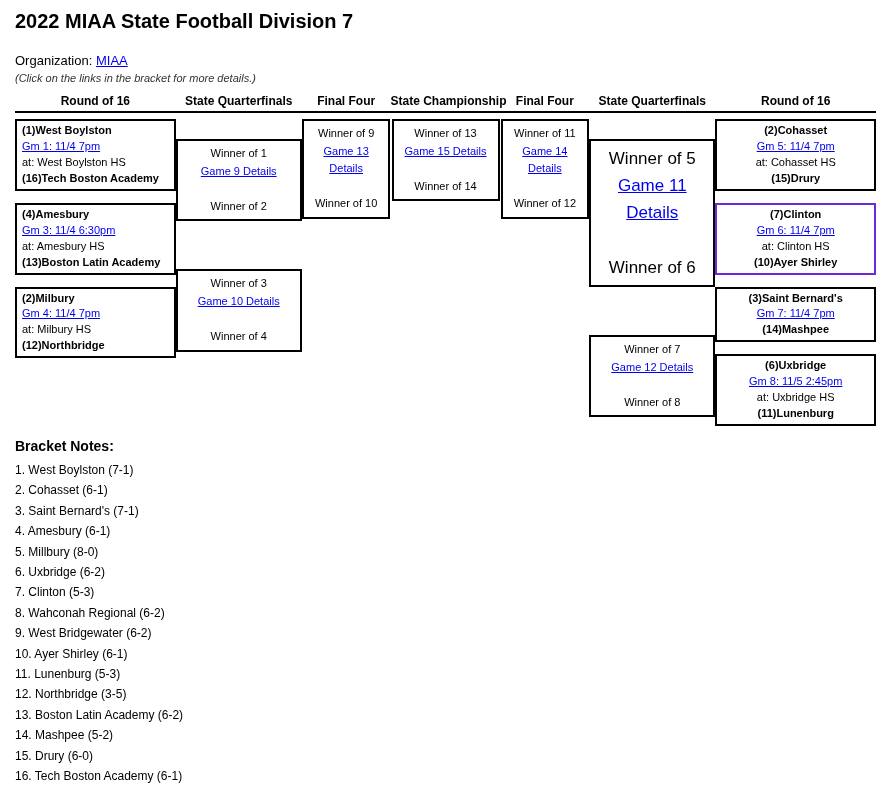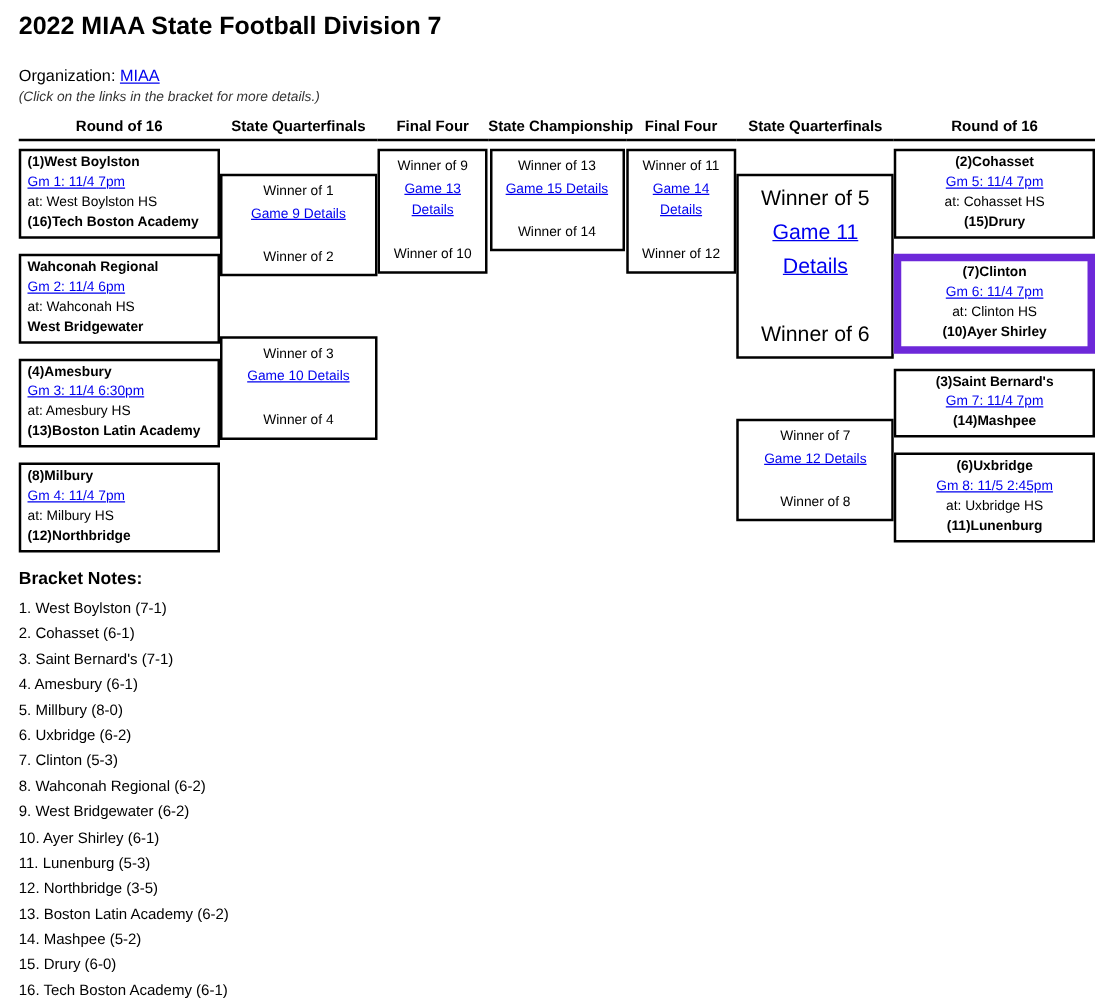--- a/index.html
+++ b/index.html
@@ -124,36 +124,30 @@
     <div class="col-header" style="text-align:center; font-weight:bold; font-size:12px; border-bottom:2px solid #000; padding-bottom:3px; margin-bottom:4px;">Round of 16</div>
     <div style="display:flex; flex-direction:column; gap:8px;">
 
       <div class="match-box" style="border:2px solid #000; padding:2px 5px; font-size:11px; line-height:1.45;">
         <div><span style="font-weight:bold;">(1)West Boylston</span></div>
         <div><a class="game-link" href="#">Gm 1: 11/4 7pm</a></div>
         <div>at: West Boylston HS</div>
         <div><span style="font-weight:bold;">(16)Tech Boston Academy</span></div>
       </div>
 
-      <div class="match-box" style="border:2px solid #000; padding:2px 5px; font-size:11px; line-height:1.45;">
-        <div><span style="font-weight:bold;">Wahconah Regional</span></div>
-        <div><a class="game-link" href="#">Gm 2: 11/4 6pm</a></div>
-        <div>at: Wahconah HS</div>
-        <div><span style="font-weight:bold;">West Bridgewater</span></div>
-      </div>
 
       <div class="match-box" style="border:2px solid #000; padding:2px 5px; font-size:11px; line-height:1.45;">
         <div><span style="font-weight:bold;">(4)Amesbury</span></div>
         <div><a class="game-link" href="#">Gm 3: 11/4 6:30pm</a></div>
         <div>at: Amesbury HS</div>
         <div><span style="font-weight:bold;">(13)Boston Latin Academy</span></div>
       </div>
 
       <div class="match-box" style="border:2px solid #000; padding:2px 5px; font-size:11px; line-height:1.45;">
-        <div><span style="font-weight:bold;">(8)Milbury</span></div>
+        <div><span style="font-weight:bold;">(2)Milbury</span></div>
         <div><a class="game-link" href="#">Gm 4: 11/4 7pm</a></div>
         <div>at: Milbury HS</div>
         <div><span style="font-weight:bold;">(12)Northbridge</span></div>
       </div>
 
     </div>
   </div>
 
   <div class="col-wrap" style="width:128px; display:flex; flex-direction:column;">
     <div class="col-header" style="text-align:center; font-weight:bold; font-size:12px; border-bottom:2px solid #000; padding-bottom:3px; margin-bottom:4px;">State Quarterfinals</div>
@@ -236,21 +230,21 @@
     <div class="col-header" style="text-align:center; font-weight:bold; font-size:12px; border-bottom:2px solid #000; padding-bottom:3px; margin-bottom:4px;">Round of 16</div>
     <div style="display:flex; flex-direction:column; gap:8px;text-align:center;">
 
       <div class="match-box" style="border:2px solid #000; padding:2px 5px; font-size:11px; line-height:1.45;">
         <div><span style="font-weight:bold;">(2)Cohasset</span></div>
         <div><a class="game-link" href="#">Gm 5: 11/4 7pm</a></div>
         <div>at: Cohasset HS</div>
         <div><span style="font-weight:bold;">(15)Drury</span></div>
       </div>
 
-      <div class="match-box" style="border:6px solid #6d28d9; padding:2px 15px; font-size:11px; line-height:1.45;">
+      <div class="match-box" style="border:2px solid #6d28d9; padding:2px 15px; font-size:11px; line-height:1.45;">
         <div><span style="font-weight:bold;">(7)Clinton</span></div>
         <div><a class="game-link" href="#">Gm 6: 11/4 7pm</a></div>
         <div>at: Clinton HS</div>
         <div><span style="font-weight:bold;">(10)Ayer Shirley</span></div>
       </div>
 
       <div class="match-box" style="border:2px solid #000; padding:2px 5px; font-size:11px; line-height:1.45;">
         <div><span style="font-weight:bold;">(3)Saint Bernard's</span></div>
         <div><a class="game-link" href="#">Gm 7: 11/4 7pm</a></div>
         <div><span style="font-weight:bold;">(14)Mashpee</span></div>

